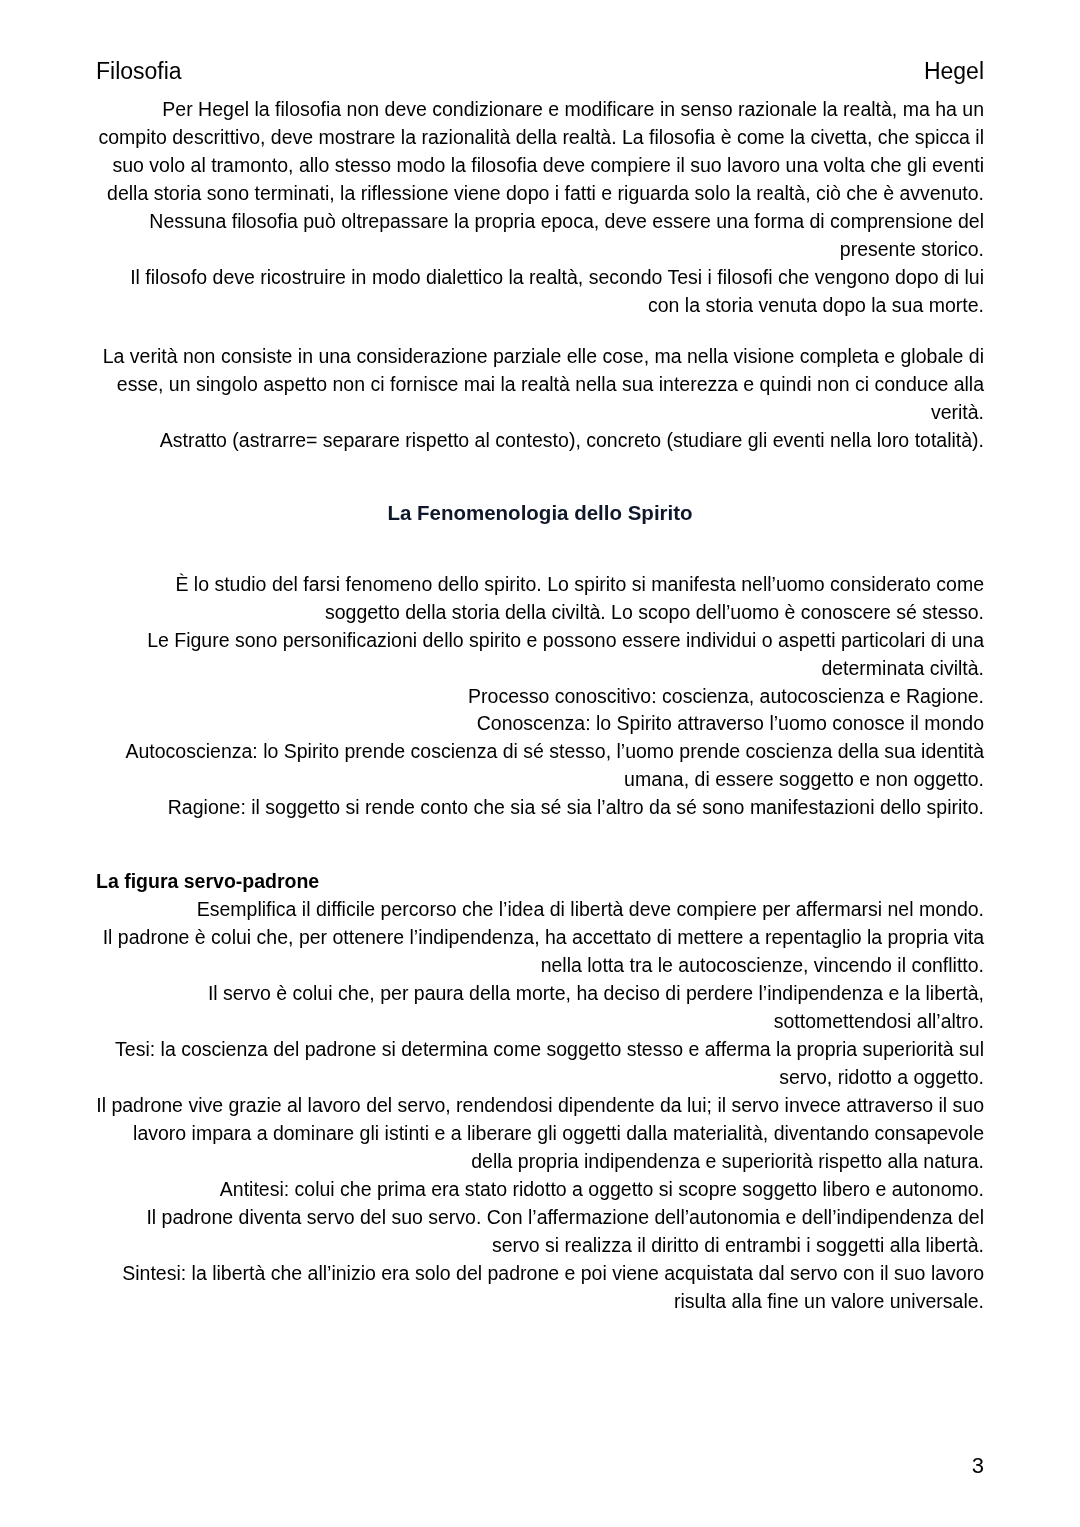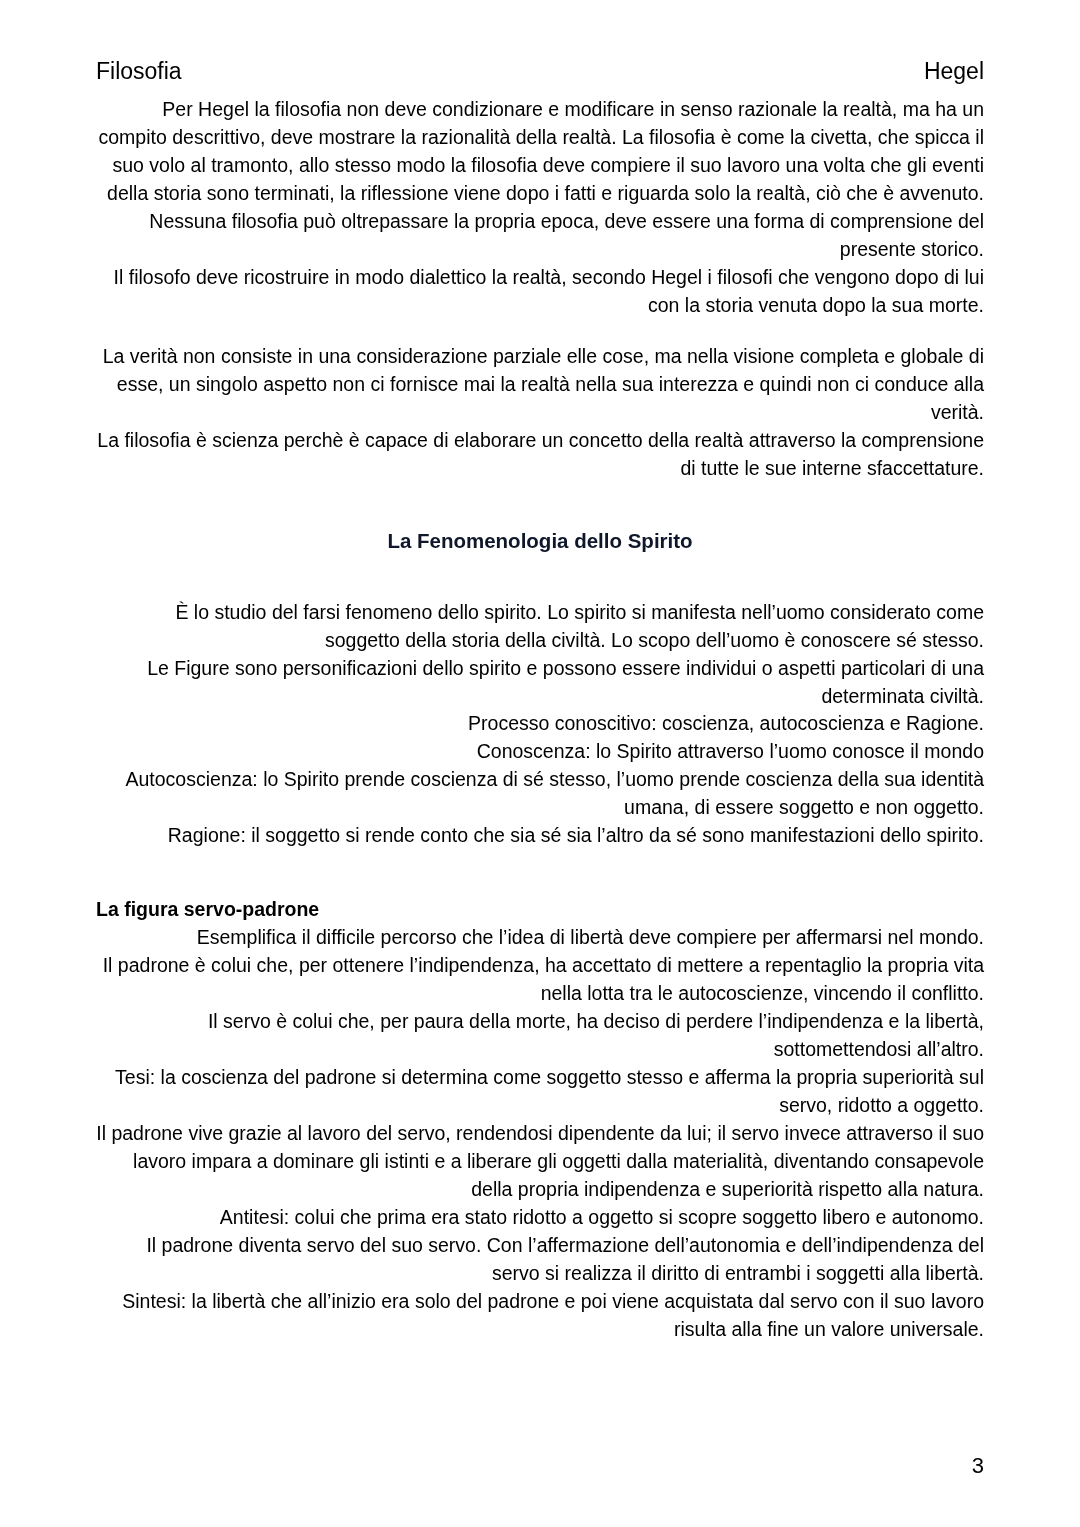--- a/index.html
+++ b/index.html
@@ -77,24 +77,24 @@
 
   <div class="header">
     <div class="left">Filosofia</div>
     <div class="right">Hegel</div>
   </div>
 
 
   <div class="body-text">
     <p>Per Hegel la filosofia non deve condizionare e modificare in senso razionale la realtà, ma ha un compito descrittivo, deve mostrare la razionalità della realtà. La filosofia è come la civetta, che spicca il suo volo al tramonto, allo stesso modo la filosofia deve compiere il suo lavoro una volta che gli eventi della storia sono terminati, la riflessione viene dopo i fatti e riguarda solo la realtà, ciò che è avvenuto.</p>
     <p>Nessuna filosofia può oltrepassare la propria epoca, deve essere una forma di comprensione del presente storico.</p>
-    <p>Il filosofo deve ricostruire in modo dialettico la realtà, secondo Hegel i filosofi che vengono dopo di lui con la storia venuta dopo la sua morte.</p>
+    <p>Il filosofo deve ricostruire in modo dialettico la realtà, secondo Tesi i filosofi che vengono dopo di lui con la storia venuta dopo la sua morte.</p>
     <div class="blank"></div>
     <p>La verità non consiste in una considerazione parziale elle cose, ma nella visione completa e globale di esse, un singolo aspetto non ci fornisce mai la realtà nella sua interezza e quindi non ci conduce alla verità.</p>
-    <p>La filosofia è scienza perchè è capace di elaborare un concetto della realtà attraverso la comprensione di tutte le sue interne sfaccettature.</p>
+    <p>Astratto (astrarre= separare rispetto al contesto), concreto (studiare gli eventi nella loro totalità).</p>
   </div>
 
   <div class="blank"></div>
   <div class="blank"></div>
 
   <p class="center-title">La Fenomenologia dello Spirito</p>
 
   <div class="blank"></div>
   <div class="blank"></div>
 

